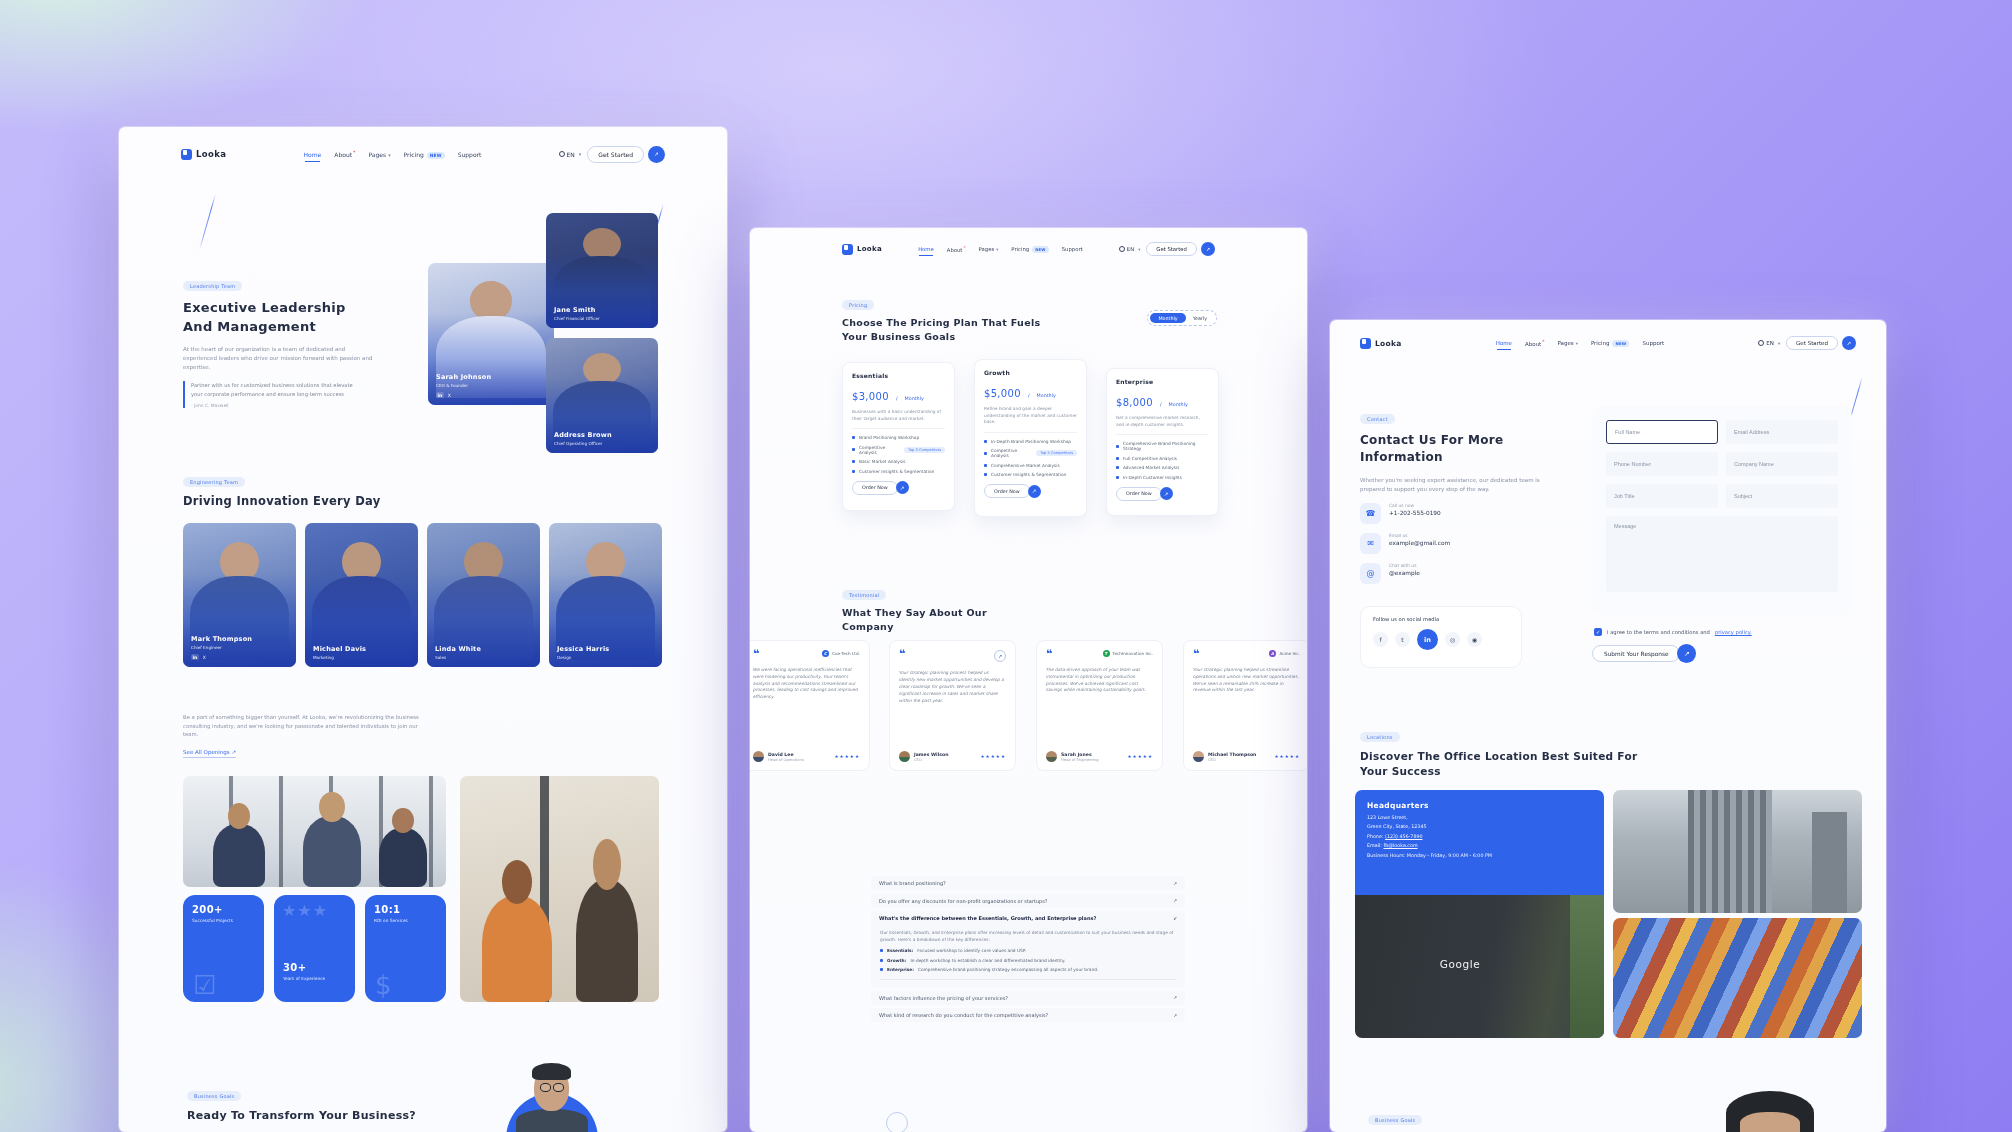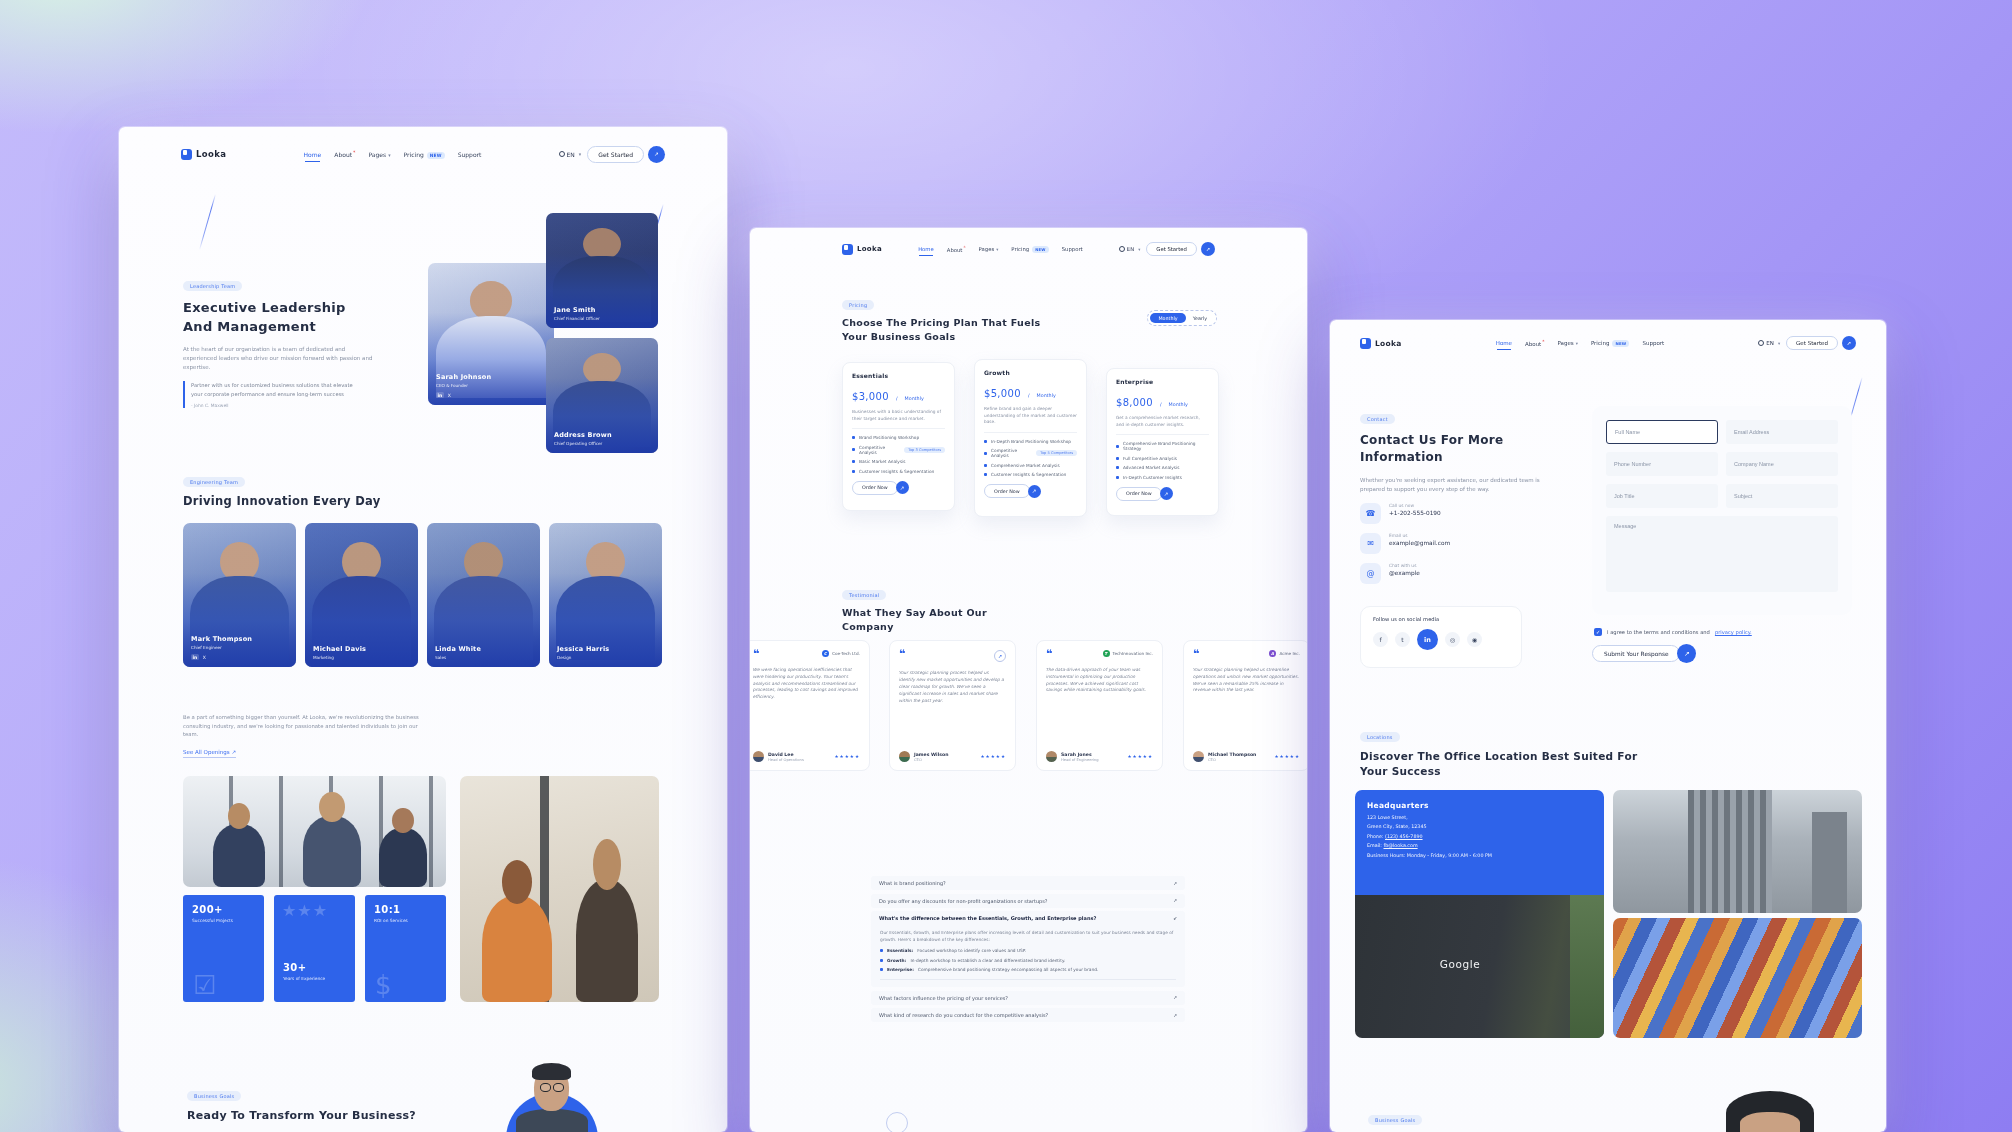--- a/index.html
+++ b/index.html
@@ -93,21 +93,21 @@
 .jp1{position:absolute;left:0;top:0;width:263px;height:111px;border-radius:7px;overflow:hidden;
   background:linear-gradient(180deg,#eef1f4,#d3d9e0 70%,#c3cad2);}
 .jp1::before{content:"";position:absolute;inset:0;
   background:repeating-linear-gradient(90deg,transparent 0 46px,rgba(46,56,72,.55) 46px 50px)}
 .jp2{position:absolute;left:277px;top:0;width:199px;height:226px;border-radius:7px;overflow:hidden;
   background:linear-gradient(170deg,#e9e4da 0%,#ddd6c9 45%,#cfc7b8 100%)}
 .jp2::before{content:"";position:absolute;left:40%;top:0;width:9px;height:100%;background:rgba(40,44,50,.75)}
 .pe{position:absolute;border-radius:45% 45% 8px 8px}
 .pe::before{content:"";position:absolute;left:28%;top:-34%;width:44%;height:42%;border-radius:50%;background:var(--skin,#b78c64)}
 .stats{position:absolute;left:0;top:119px;display:flex;gap:10px}
-.stat{width:81px;height:107px;background:#2e63ea;border-radius:3px;color:#fff;padding:9px;position:relative;overflow:hidden}
+.stat{width:81px;height:107px;background:#2e63ea;border-radius:12px;color:#fff;padding:9px;position:relative;overflow:hidden}
 .sv{font-size:10px;font-weight:bold;letter-spacing:.4px}
 .sl{font-size:4.3px;opacity:.85;margin-top:3px}
 .sic{position:absolute;color:rgba(255,255,255,.22);font-size:26px;left:10px;bottom:2px}
 .sic2{position:absolute;color:rgba(255,255,255,.22);font-size:16px;letter-spacing:1px;left:8px;top:6px}
 .stat.mid .sv{margin-top:58px}
 
 
 .cta-a{left:68px;top:956px;width:230px}
 .h-cta{font-size:11px;margin-top:6px}
 .cta-man{position:absolute;left:383px;top:936px;width:100px;height:69px}

